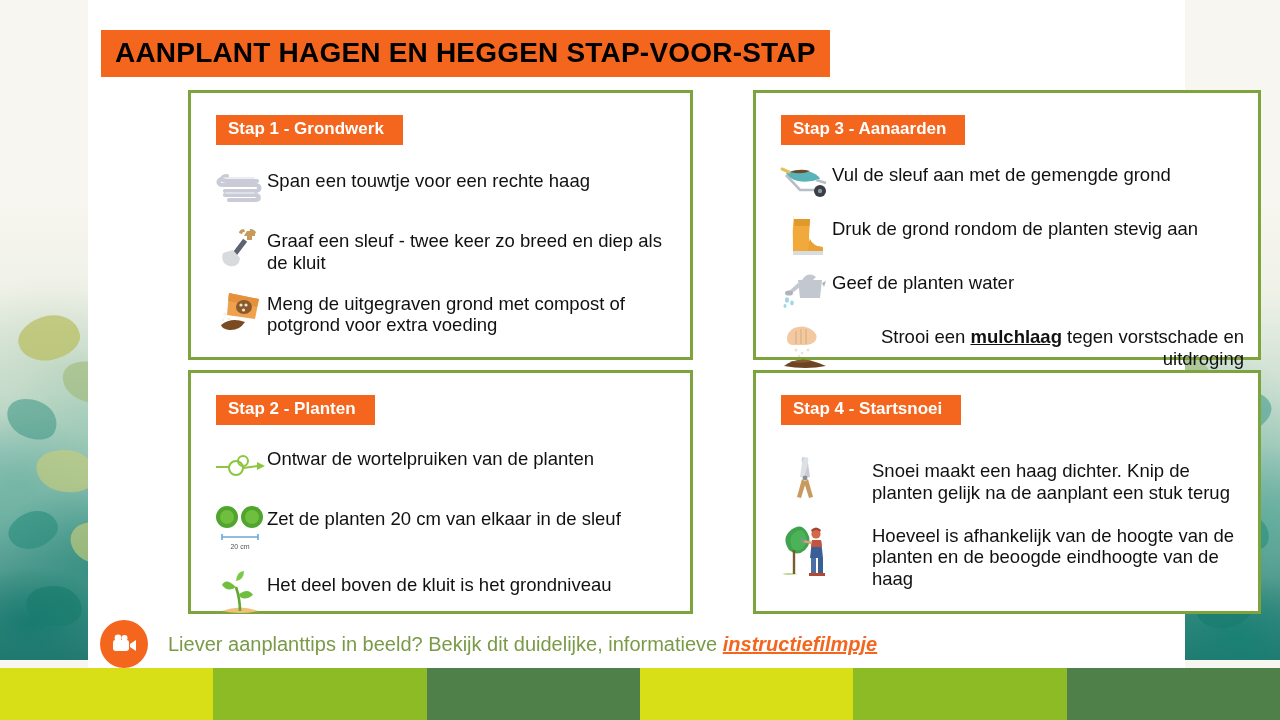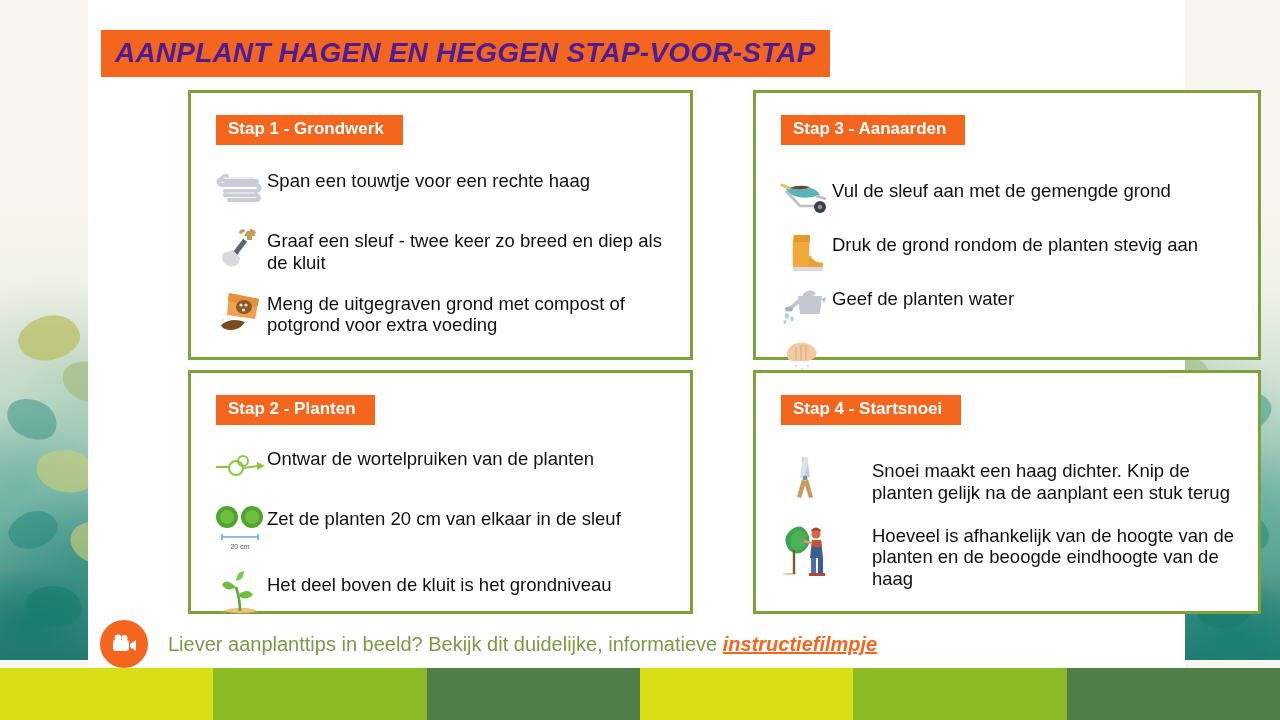--- a/index.html
+++ b/index.html
@@ -35,22 +35,22 @@
     background:#FFFFFF;
   }
 
   
   .title-bar{
     position:absolute;left:13px;top:30px;
     background:#F4661E;
     padding:8px 14px 10px 14px;
   }
   .title-bar .t{
-    color:#4c1d95;font-weight:bold;font-size:28px;letter-spacing:.2px;
-    font-family:"Liberation Sans", sans-serif;white-space:nowrap;line-height:1.05;font-style:italic;
+    color:#000000;font-weight:bold;font-size:28px;letter-spacing:.2px;
+    font-family:"Liberation Sans", sans-serif;white-space:nowrap;line-height:1.05;
   }
 
   
   .panel{
     position:absolute;border:3px solid #7DA33C;background:#fff;box-sizing:border-box;
   }
   .panel.p1{left:100px;top:90px;width:505px;height:270px;}
   .panel.p2{left:100px;top:370px;width:505px;height:244px;}
   .panel.p3{left:665px;top:90px;width:508px;height:270px;}
   .panel.p4{left:665px;top:370px;width:508px;height:244px;}
@@ -69,21 +69,21 @@
     width:54px;min-width:54px;height:46px;position:relative;flex:0 0 54px;
     display:flex;align-items:center;justify-content:center;
   }
   .item .txt{
     font-size:18.5px;color:#111;line-height:1.18;padding-top:5px;
     font-family:"Liberation Sans", sans-serif;
   }
   .item .txt b.link{font-weight:bold;text-decoration:underline;}
 
   
-  .panel.p3 .items{top:82px;text-align:right;}
+  .panel.p3 .items{top:66px;text-align:right;}
   .panel.p3 .item{margin-bottom:8px;}
   .panel.p4 .items{top:82px;}
   .panel.p4 .item{margin-bottom:16px;gap:40px;}
   .panel.p2 .items{top:70px;}
   .panel.p2 .item{margin-bottom:14px;}
   .panel.p1 .item{margin-bottom:14px;}
 
   
   .footer{
     position:absolute;left:100px;top:620px;display:flex;align-items:center;
@@ -321,20 +321,23 @@
               </g>
               <g fill="#E8E2D6">
                 <circle cx="16" cy="28" r="1.5"></circle>
                   <circle cx="22" cy="31" r="1.3"></circle>
                 <circle cx="28" cy="28" r="1.4"></circle>
                   <circle cx="19" cy="34" r="1.1"></circle>
               </g>
               <path d="M4 44 q12 -9 28 -5 q8 2 14 5 q-20 4 -42 0z" fill="#6E4522"></path>
               <path d="M12 40 q10 -4 20 -1 q-8 3 -20 1z" fill="#8A5A2E"></path>
             </svg>
+          </div>
+          <div class="txt">
+            <span>Strooi een </span><b class="link">mulchlaag</b><span> tegen vorstschade en uitdroging</span>
           </div>
         </div>
 
       </div>
     </div>
 
     <div class="panel p4">
       <div class="panel-tag">
         <div class="tg">Stap 4 - Startsnoei</div>
       </div>

